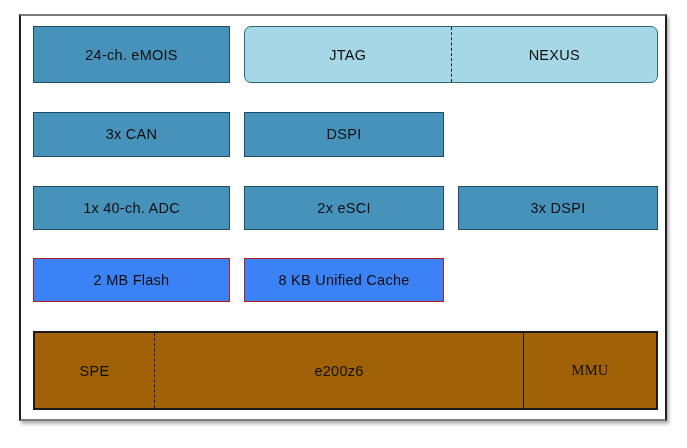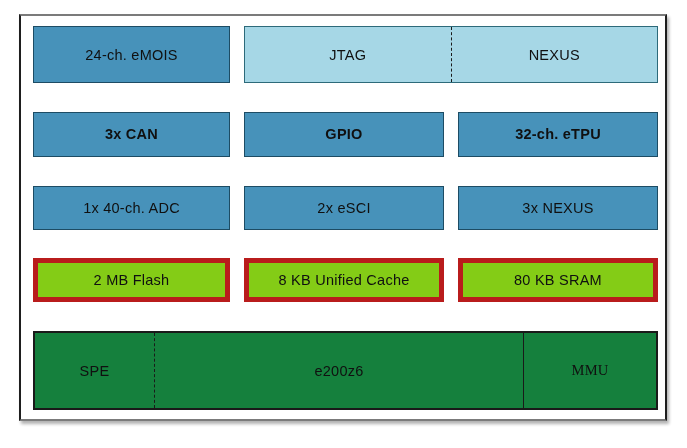--- a/index.html
+++ b/index.html
@@ -22,39 +22,39 @@
     display: flex;
     flex-direction: column;
     justify-content: space-between;
   }
   .row {
     display: grid;
     grid-template-columns: 197px 200px 200px;
     column-gap: 14px;
   }
   .r1 { height: 57px; }
-  .r2 { height: 45px; font-weight: bold; }
+  .r2 { height: 45px; }
   .r3 { height: 44px; }
   .r4 { height: 43px; }
   .r5 { height: 44px; }
   .r6 { height: 79px; }
   .block {
     box-sizing: border-box;
     display: flex;
     align-items: center;
     justify-content: center;
     font-size: 14.5px;
     letter-spacing: 0.25px;
     color: #101010;
   }
   .blue   { background: #4792ba; border: 1px solid #1d4c64; }
   .lblue  { background: #a6d7e6; border: 1px solid #2d6a7a; }
-  .purple { background: #84cc16; border: 5px solid #b91c1c; }
-  .green  { background: #15803d; border: 2px solid #1a1a1a; }
-  .span2 { grid-column: 2 / 4; padding: 0; }
+  .purple { background: #3b82f6; border: 1px solid #b91c1c; }
+  .green  { background: #a16207; border: 2px solid #1a1a1a; }
+  .span2 { grid-column: 2 / 4; padding: 0; border-radius: 7px; }
   .span3 { grid-column: 1 / 4; }
   .group { display: flex; align-items: stretch; }
   .section {
     display: flex;
     align-items: center;
     justify-content: center;
     box-sizing: border-box;
   }
   .half { flex: 1; }
   .divider-dashed { border-left: 1px dashed #1a1a1a; text-align: center; }
@@ -71,35 +71,33 @@
   <div class="row r1">
     <div class="block blue">24-ch. eMOIS</div>
     <div class="block lblue span2 group">
       <div class="section half">JTAG</div>
       <div class="section half divider-dashed">NEXUS</div>
     </div>
   </div>
 
   <div class="row r2">
     <div class="block blue">3x CAN</div>
-    <div class="block blue">GPIO</div>
-    <div class="block blue">32-ch. eTPU</div>
+    <div class="block blue">DSPI</div>
   </div>
 
   <div class="row r3">
     <div class="block blue">1x 40-ch. ADC</div>
     <div class="block blue">2x eSCI</div>
-    <div class="block blue">3x NEXUS</div>
+    <div class="block blue">3x DSPI</div>
   </div>
 
 
   <div class="row r5">
     <div class="block purple">2 MB Flash</div>
     <div class="block purple">8 KB Unified Cache</div>
-    <div class="block purple">80 KB SRAM</div>
   </div>
 
   <div class="row r6">
     <div class="block green span3 group">
       <div class="section sec-spe">SPE</div>
       <div class="section sec-core divider-dashed">e200z6</div>
       <div class="section sec-mmu divider-solid">MMU</div>
     </div>
   </div>
 

